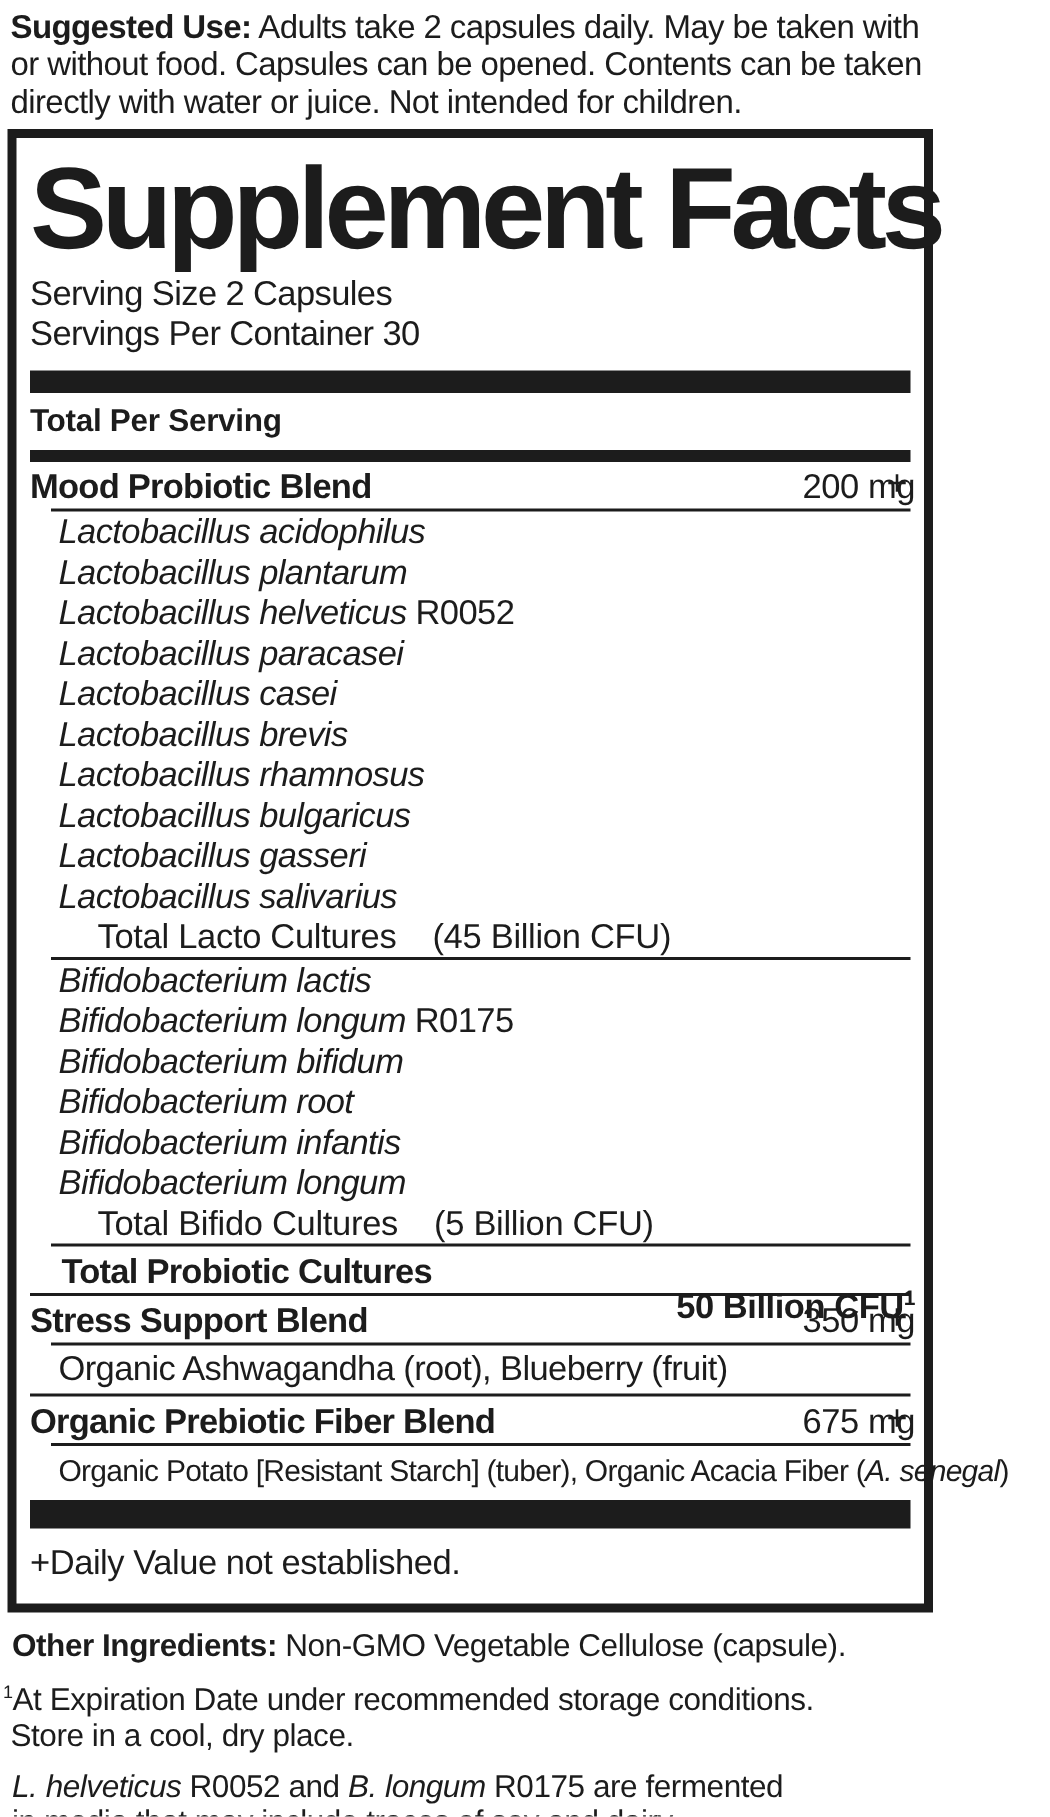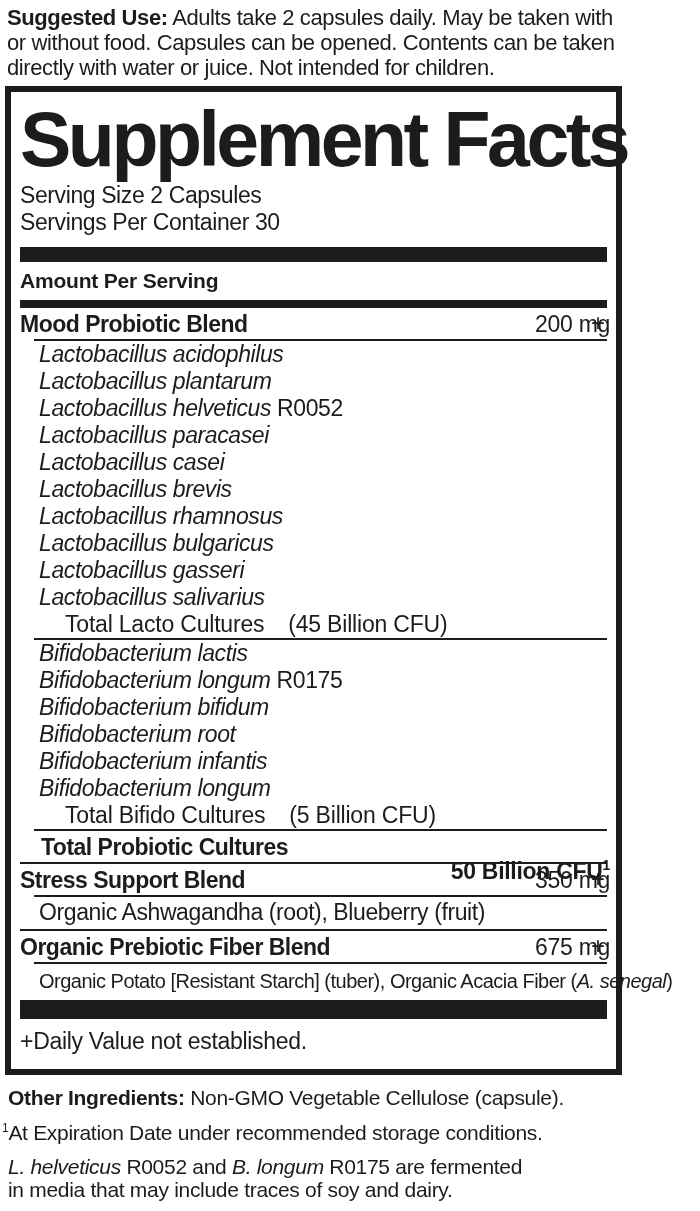--- a/index.html
+++ b/index.html
@@ -72,21 +72,21 @@
 
   <p class="suggested"><b>Suggested Use:</b> <span>Adults take 2 capsules daily. May be taken with or without food. Capsules can be opened. Contents can be taken directly with water or juice. Not intended for children.</span></p>
 
   <div class="facts-box">
 
     <h1 class="title">Supplement Facts</h1>
     <div class="line">Serving Size 2 Capsules</div>
     <div class="line">Servings Per Container 30</div>
 
     <div class="bar bar-thick"></div>
-    <div class="aps">Amount Per Serving</div>
+    <div class="aps">Total Per Serving</div>
     <div class="bar bar-med"></div>
 
     <div class="row">
       <span class="row-label">Mood Probiotic Blend</span>
       <span class="row-amount">200 mg</span>
       <span class="row-dv">+</span>
     </div>
     <div class="hr indent"></div>
 
     <div class="species"><i>Lactobacillus acidophilus</i><span></span></div>
@@ -139,20 +139,20 @@
     </div>
     <div class="hr indent"></div>
     <div class="sub-ingredients fiber"><span>Organic Potato [Resistant Starch] (tuber), Organic Acacia Fiber (</span><i>A. senegal</i><span>)</span></div>
 
     <div class="bar bar-thick2"></div>
     <div class="dv-note">+Daily Value not established.</div>
   </div>
 
   <p class="other"><b>Other Ingredients:</b> <span>Non-GMO Vegetable Cellulose (capsule).</span></p>
 
-  <p class="storage"><sup>1</sup><span>At Expiration Date under recommended storage conditions.</span></p>
+  <p class="storage"><sup>1</sup><span>At Expiration Date under recommended storage conditions.</span><span class="note-line2" style="display:block">Store in a cool, dry place.</span></p>
 
   <p class="allergen">
       <span style="display:block"><i>L. helveticus</i><span> R0052 and </span><i>B. longum</i><span> R0175 are fermented</span></span>
       <span style="display:block">in media that may include traces of soy and dairy.</span>
     </p>
 
 </div>
 
 </body></html>

